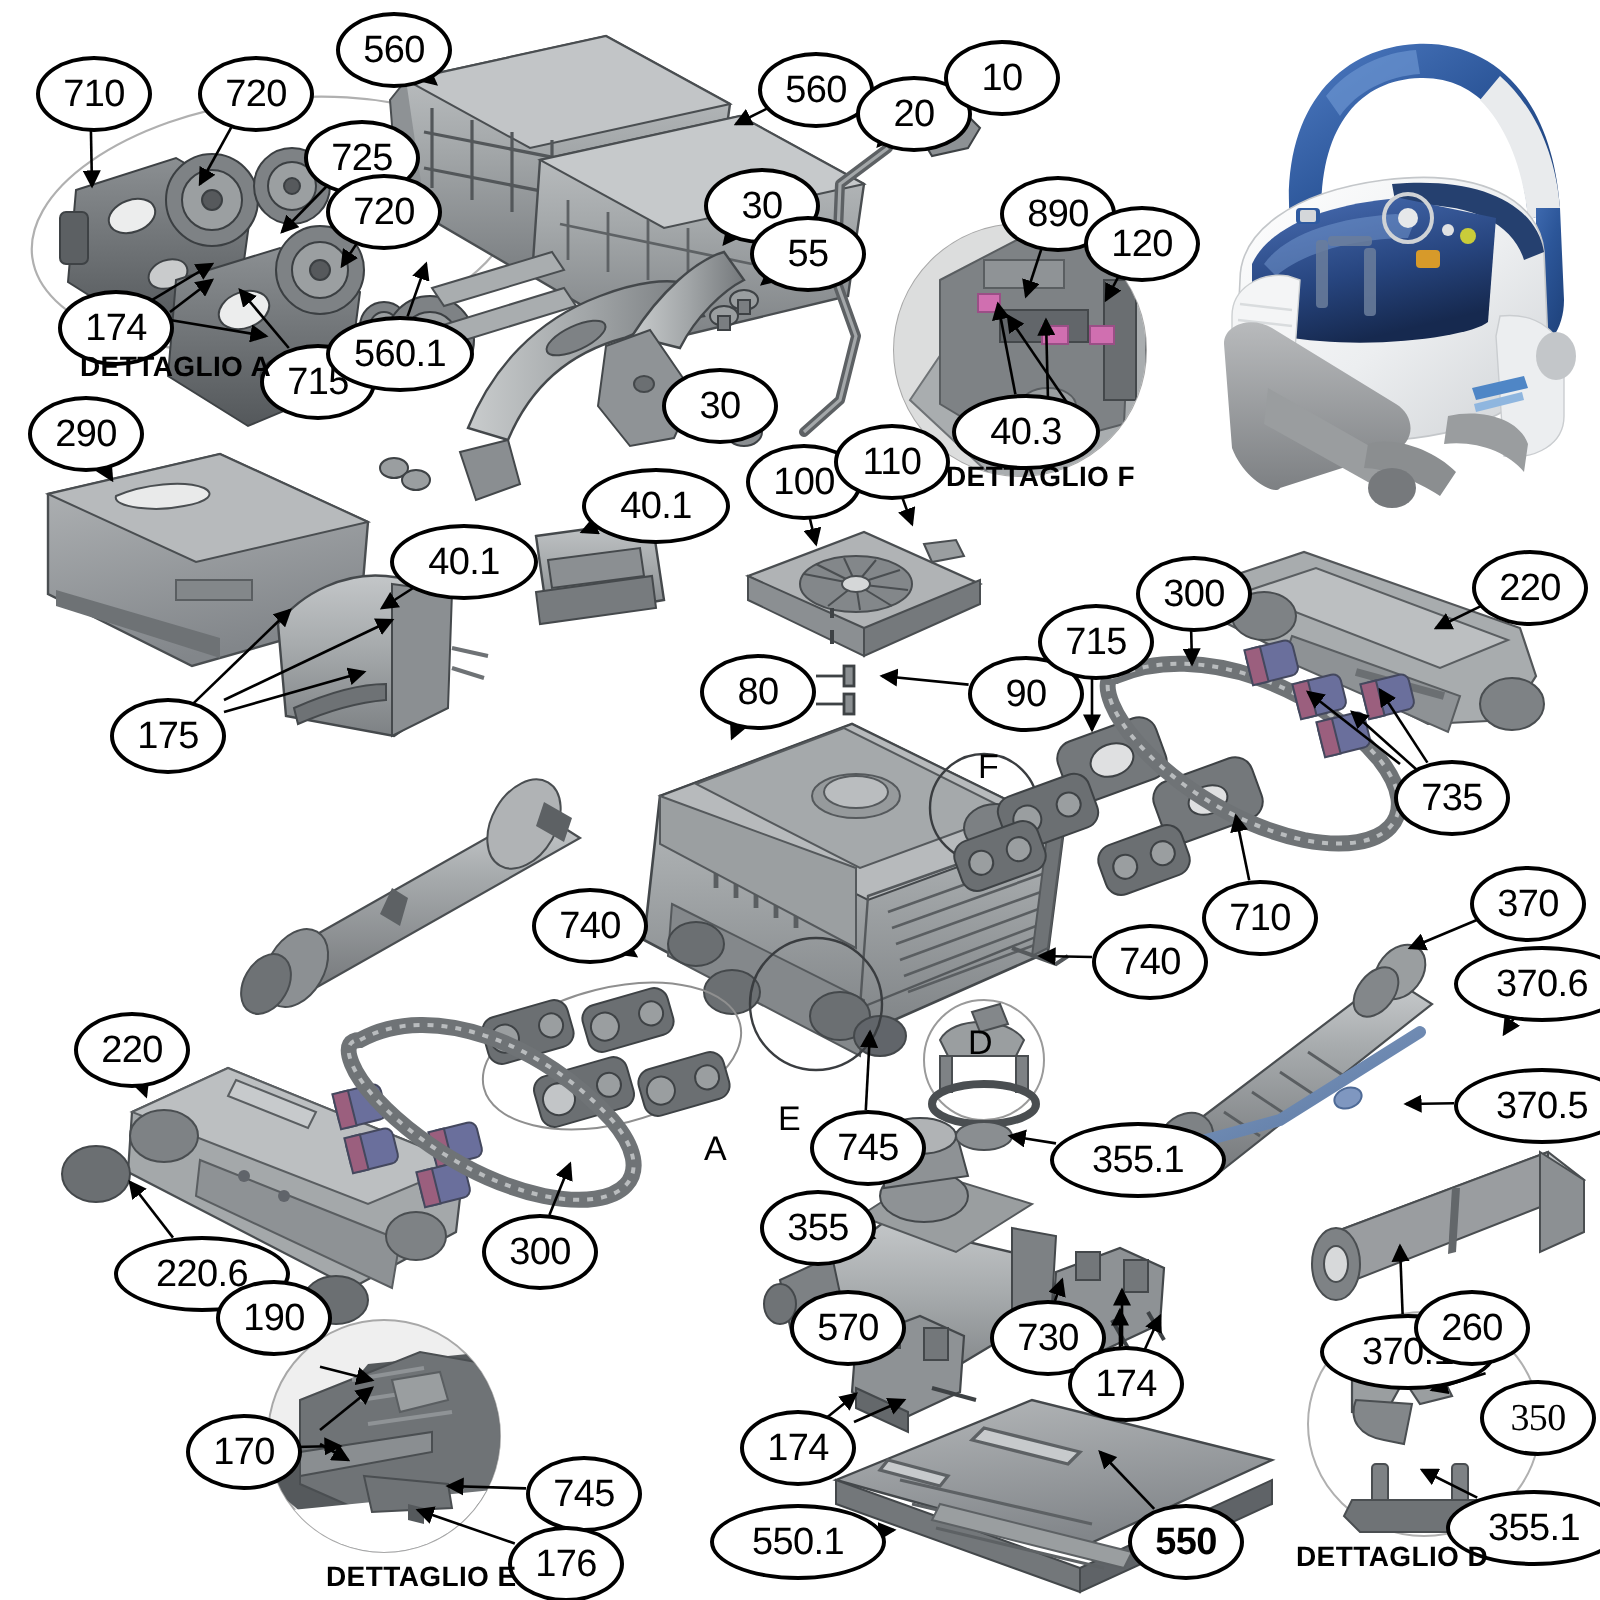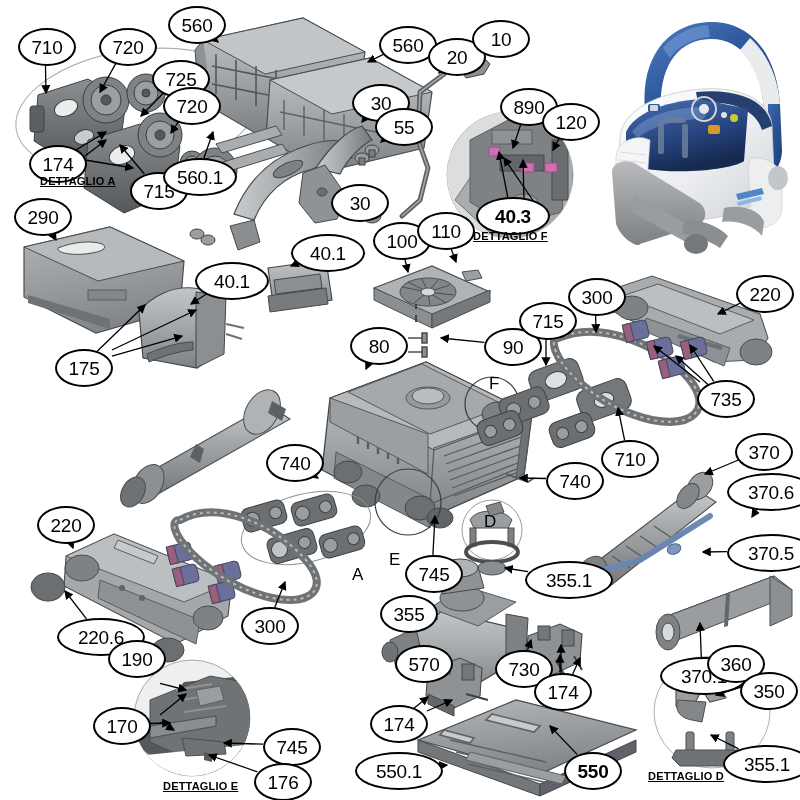--- a/index.html
+++ b/index.html
@@ -12,22 +12,22 @@
   .balloon{position:absolute;border:2px solid #000;border-radius:50%;
            background:#fff;color:#000;display:flex;align-items:center;
            justify-content:center;font-size:19px;font-weight:400;
            letter-spacing:-.3px;line-height:1;z-index:40;
            font-family:"Liberation Sans",sans-serif;}
   .balloon.w3{width:54px;height:34px;}
   .balloon.w4{width:70px;height:34px;}
   .balloon.w5{width:84px;height:34px;}
 
   
-  .cap{position:absolute;font-size:11px;font-weight:bold;color:#000;
-       z-index:40;white-space:nowrap;letter-spacing:.2px;text-decoration:underline;}
+  .cap{position:absolute;font-size:14px;font-weight:bold;color:#000;
+       z-index:40;white-space:nowrap;letter-spacing:.2px;}
   .letter{position:absolute;font-size:17px;font-weight:400;color:#000;z-index:40;}
 
   
   #lines{position:absolute;left:0;top:0;width:800px;height:800px;z-index:30;
          pointer-events:none;}
   #artwork{position:absolute;left:0;top:0;width:800px;height:800px;z-index:10;}
 
   
   #photo{position:absolute;left:600px;top:8px;width:200px;height:255px;z-index:20;}
 </style>
@@ -669,21 +669,21 @@
       <div class="balloon w4" style="left: 163px; top: 158px;">560.1</div>
       <div class="balloon w3" style="left: 168px; top: 6px;">560</div>
       <div class="balloon w3" style="left: 379px; top: 26px;">560</div>
       <div class="balloon w3" style="left: 428px; top: 38px;">20</div>
       <div class="balloon w3" style="left: 472px; top: 20px;">10</div>
       <div class="balloon w3" style="left: 352px; top: 84px;">30</div>
       <div class="balloon w3" style="left: 375px; top: 108px;">55</div>
       <div class="balloon w3" style="left: 331px; top: 184px;">30</div>
       <div class="balloon w3" style="left: 500px; top: 88px;">890</div>
       <div class="balloon w3" style="left: 542px; top: 103px;">120</div>
-      <div class="balloon w4" style="left: 476px; top: 197px; font-weight: bold;">40.3</div>
+      <div class="balloon w4" style="left: 476px; top: 197px;">40.3</div>
       <div class="balloon w3" style="left: 14px; top: 198px;">290</div>
       <div class="balloon w4" style="left: 291px; top: 234px;">40.1</div>
       <div class="balloon w4" style="left: 195px; top: 262px;">40.1</div>
       <div class="balloon w3" style="left: 55px; top: 349px;">175</div>
       <div class="balloon w3" style="left: 373px; top: 222px;">100</div>
       <div class="balloon w3" style="left: 417px; top: 212px;">110</div>
       <div class="balloon w3" style="left: 350px; top: 327px;">80</div>
       <div class="balloon w3" style="left: 484px; top: 328px;">90</div>
       <div class="balloon w3" style="left: 519px; top: 302px;">715</div>
       <div class="balloon w3" style="left: 568px; top: 278px;">300</div>
@@ -701,22 +701,22 @@
       <div class="balloon w3" style="left: 241px; top: 607px;">300</div>
       <div class="balloon w5" style="left: 525px; top: 561px;">355.1</div>
       <div class="balloon w3" style="left: 380px; top: 595px;">355</div>
       <div class="balloon w3" style="left: 395px; top: 645px;">570</div>
       <div class="balloon w3" style="left: 495px; top: 650px;">730</div>
       <div class="balloon w3" style="left: 534px; top: 673px;">174</div>
       <div class="balloon w3" style="left: 370px; top: 705px;">174</div>
       <div class="balloon w5" style="left: 355px; top: 752px;">550.1</div>
       <div class="balloon w3" style="left: 564px; top: 752px; font-weight: bold;">550</div>
       <div class="balloon w5" style="left: 660px; top: 657px;">370.1</div>
-      <div class="balloon w3" style="left: 707px; top: 645px;">360</div>
-      <div class="balloon w3" style="left: 740px; top: 672px;">350</div>
+      <div class="balloon w3" style="left: 707px; top: 645px;">260</div>
+      <div class="balloon w3" style="left: 740px; top: 690px; font-family: Liberation Serif, serif;">350</div>
       <div class="balloon w5" style="left: 723px; top: 745px;">355.1</div>
       <div class="balloon w3" style="left: 108px; top: 640px;">190</div>
       <div class="balloon w3" style="left: 93px; top: 707px;">170</div>
       <div class="balloon w3" style="left: 263px; top: 728px;">745</div>
       <div class="balloon w3" style="left: 254px; top: 763px;">176</div>
     </div>
   <div id="caps">
       <div class="cap" style="left: 40px; top: 175px;">DETTAGLIO A</div>
       <div class="cap" style="left: 473px; top: 230px;">DETTAGLIO F</div>
       <div class="cap" style="left: 163px; top: 780px;">DETTAGLIO E</div>

